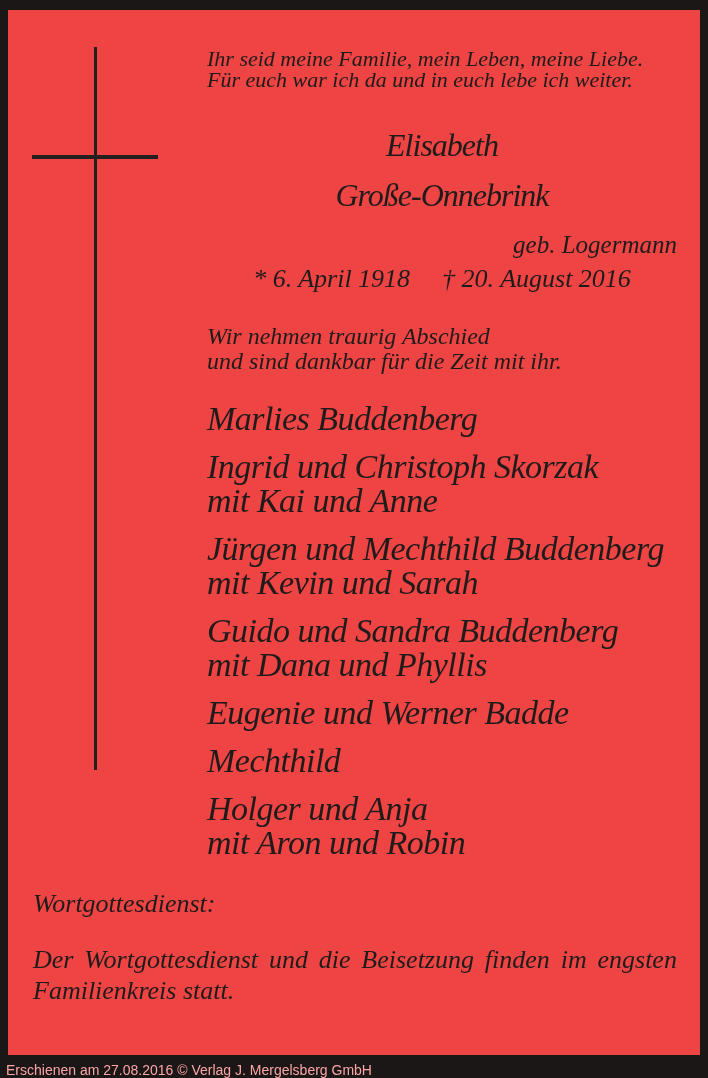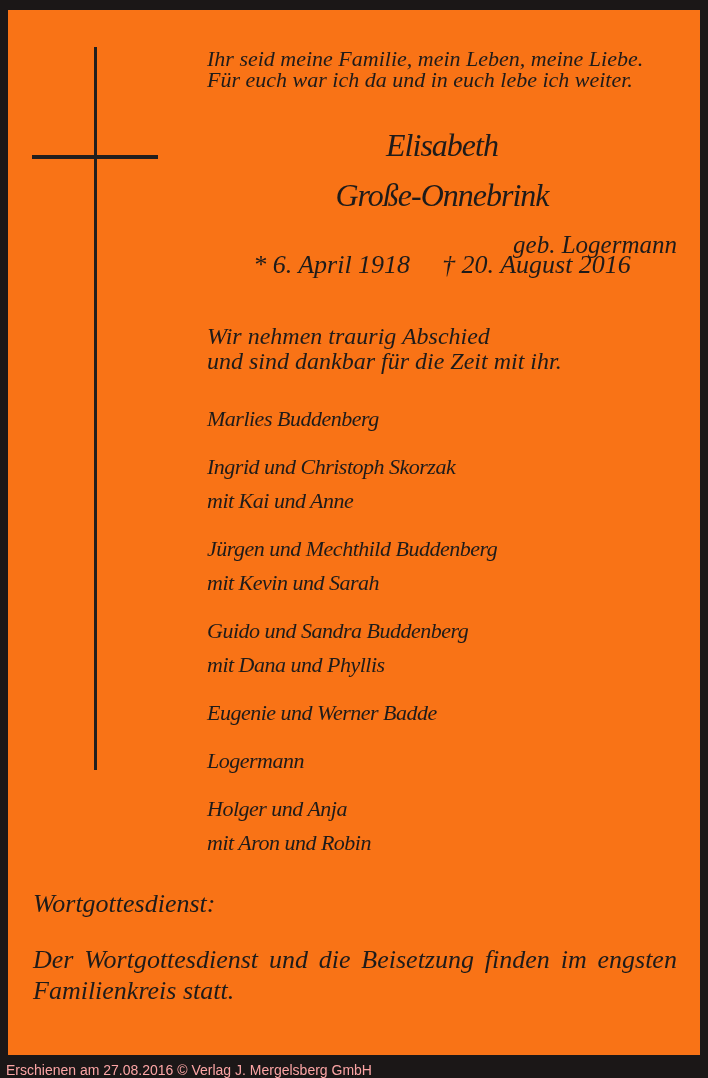--- a/index.html
+++ b/index.html
@@ -10,21 +10,21 @@
     background: #1b1717;
     font-family: "Liberation Serif", serif;
     overflow: hidden;
   }
   .card {
     position: absolute;
     left: 8px;
     top: 10px;
     width: 692px;
     height: 1045px;
-    background: #f97316;
+    background: #ef4444;
   }
   
   .cross { position: absolute; left: 0; top: 0; }
   .cross-v {
     position: absolute;
     left: 86px;
     top: 37px;
     width: 3px;
     height: 723px;
     background: #221f1e;
@@ -70,21 +70,21 @@
     position: absolute;
     top: 222px;
     left: 0;
     width: 470px;
     text-align: right;
     font-size: 25px;
     line-height: 25px;
   }
   .dates {
     position: absolute;
-    top: 242px;
+    top: 256px;
     left: 0;
     width: 470px;
     text-align: center;
     font-size: 26px;
     line-height: 26px;
     white-space: nowrap;
   }
   .dates .death { margin-left: 32px; }
   .intro {
     position: absolute;
@@ -96,21 +96,21 @@
     white-space: nowrap;
   }
   .mourners {
     position: absolute;
     top: 392px;
     left: 0;
     width: 480px;
   }
   .mourner-group { margin-bottom: 14px; }
   .mourner-line {
-    font-size: 22px;
+    font-size: 34px;
     line-height: 34px;
     white-space: nowrap;
     letter-spacing: -0.5px;
   }
   
   .bottom {
     position: absolute;
     left: 25px;
     top: 880px;
     width: 644px;
@@ -187,21 +187,21 @@
         <div class="mourner-line">mit Kevin und Sarah</div>
       </div>
       <div class="mourner-group">
         <div class="mourner-line">Guido und Sandra Buddenberg</div>
         <div class="mourner-line">mit Dana und Phyllis</div>
       </div>
       <div class="mourner-group">
         <div class="mourner-line">Eugenie und Werner Badde</div>
       </div>
       <div class="mourner-group">
-        <div class="mourner-line">Logermann</div>
+        <div class="mourner-line">Mechthild</div>
       </div>
       <div class="mourner-group">
         <div class="mourner-line">Holger und Anja</div>
         <div class="mourner-line">mit Aron und Robin</div>
       </div>
     </div>
 
   </div>
 
   <div class="bottom">

